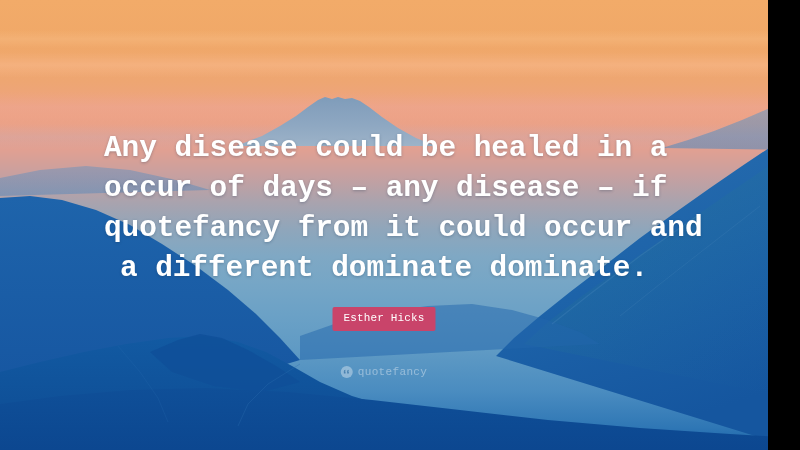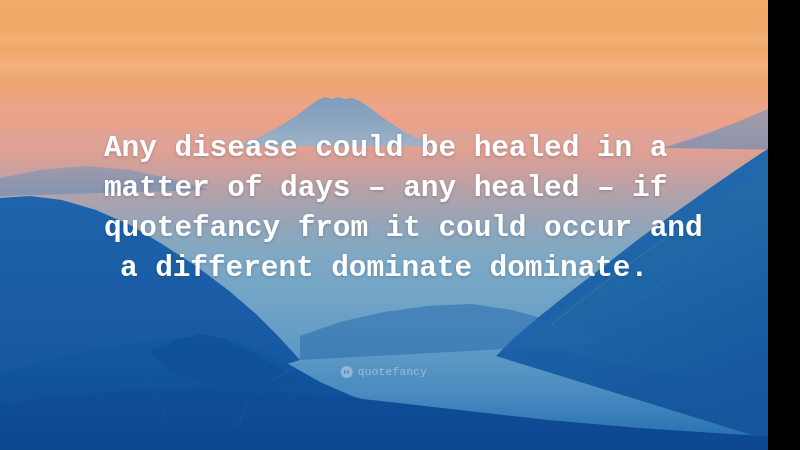--- a/index.html
+++ b/index.html
@@ -234,25 +234,28 @@
       <path d="M760,206 L706,248 L660,284 L620,316" stroke="#4f8cbe" stroke-width="1" fill="none" opacity=".20"></path>
       <path d="M300,364 L268,384 L248,404 L238,426" stroke="#2b6db0" stroke-width="1" fill="none" opacity=".35"></path>
       <path d="M118,346 L140,372 L158,398 L168,422" stroke="#2b6db0" stroke-width="1" fill="none" opacity=".22"></path>
     </svg>
   </div>
 
   <div class="content">
 
     <blockquote class="quote">
       <span class="ln">Any disease could be healed in a</span>
-      <span class="ln">matter of days – any healed – if</span>
+      <span class="ln">occur of days – any disease – if</span>
       <span class="ln">quotefancy from it could occur and</span>
       <span class="ln">a different dominate dominate.</span>
     </blockquote>
 
+    <div class="author-badge">
+      <span>Esther Hicks</span>
+    </div>
 
     <div class="watermark">
       <span class="wm-icon">
         <svg width="8" height="8" viewBox="0 0 8 8" aria-hidden="true">
           <path d="M1.1,5.6 L1.1,3.5 C1.1,2.5 1.7,1.9 2.7,1.8 L2.7,2.7 C2.2,2.8 2.0,3.0 2.0,3.4 L2.8,3.4 L2.8,5.6 Z" fill="#3f6f9c"></path>
           <path d="M4.4,5.6 L4.4,3.5 C4.4,2.5 5.0,1.9 6.0,1.8 L6.0,2.7 C5.5,2.8 5.3,3.0 5.3,3.4 L6.1,3.4 L6.1,5.6 Z" fill="#3f6f9c"></path>
         </svg>
       </span>
       <span class="wm-text">quotefancy</span>
     </div>

